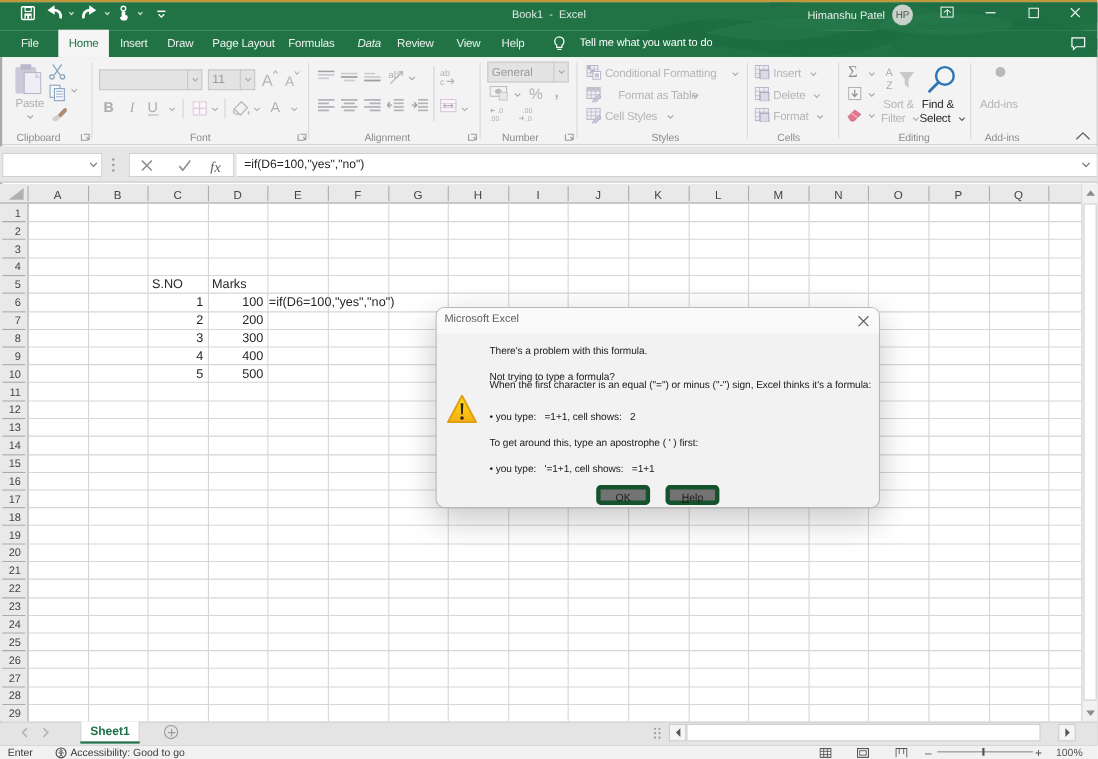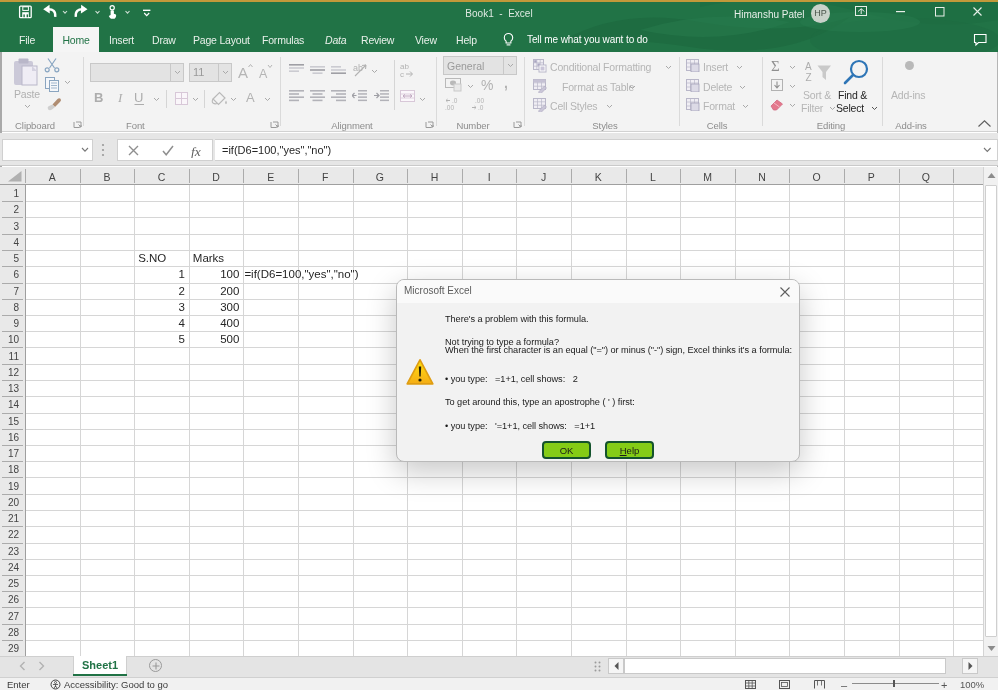--- a/index.html
+++ b/index.html
@@ -25,21 +25,21 @@
 #fbar { left:0; top:133px; width:998px; height:33px; background:#e6e6e6; border-bottom:1px solid #cacaca;}
 .fbox { background:#fff; border:1px solid #d0d0d0; }
 #vscroll { left:983px; top:167px; width:15px; height:489px; background:#f1f1f1; border-left:1px solid #d4d4d4; }
 #hscrollrow { left:0; top:656px; width:998px; height:21px; background:#e4e4e4; border-top:1px solid #cfcfcf; }
 #statusbar { left:0; top:677px; width:998px; height:13px; background:#f1f1f1; border-top:1px solid #d0d0d0; }
 .sbtext { font-size:9.5px; color:#3a3a3a; top:679px; }
 #dlg { left:396px; top:279px; width:404px; height:183px; background:#f2f2f2; border:1px solid #b9b9b9; border-radius:8px; box-shadow:0 10px 30px rgba(0,0,0,0.22); overflow:hidden; }
 #dlghead { left:0; top:0; width:404px; height:23px; background:#fafafa; }
 #dlgtitle { left:7px; top:5px; font-size:10px; color:#5d5d5d; }
 .dtext { font-size:9.2px; color:#1a1a1a; white-space:nowrap; letter-spacing:-0.05px; }
-.dbtn { top:161px; width:49px; height:18px; background:#84cc16; border:2px solid #14532d; border-radius:4px; font-size:9.5px; color:#1a1a1a; text-align:center; line-height:16px; }
+.dbtn { top:161px; width:49px; height:18px; background:#737373; border:4px solid #14532d; border-radius:4px; font-size:9.5px; color:#1a1a1a; text-align:center; line-height:16px; }
 </style>
 </head>
 <body>
 <div id="app">
 <div class="abs" id="goldline"></div>
 <div class="abs" id="titlebar"></div>
 <div class="abs" id="tabrow"></div>
 <svg class="abs" style="left:0;top:2px" width="998" height="50">
  <g fill="#1e6c41">
   <path d="M 560 40 q 60 -35 140 -20 q 90 15 150 -5 q -60 45 -160 30 q -80 -12 -130 -5 Z"></path>
@@ -152,21 +152,21 @@
  <path d="M 2 9 q -1.5 2.5 0 4 q 2 1.5 4 0.5" fill="none" stroke="#b9b9b9" stroke-width="1.1"></path>
  <path d="M 15 10.5 q 1.8 2.6 0 3.8 q -1.8 -1.2 0 -3.8 Z" fill="#b9b9b9"></path>
 </svg>
 <svg class="abs" style="left:230px;top:97px" width="7" height="5">
       <path d="M 1 1 l 2.5 2.5 L 6 1" stroke="#a9a9a9" fill="none" stroke-width="1"></path>
     </svg>
 <text class="abs" style="left:246px;top:90px;font-size:13px;color:#b2b2b2;">A</text>
 <svg class="abs" style="left:264px;top:97px" width="7" height="5">
       <path d="M 1 1 l 2.5 2.5 L 6 1" stroke="#a9a9a9" fill="none" stroke-width="1"></path>
     </svg>
-<div class="abs glabel" style="left:126px;width:80px;color:#8c8c8c;">Font</div>
+<div class="abs glabel" style="left:142px;width:80px;text-align:center;color:#8c8c8c;">Font</div>
 <svg class="abs" style="left:270px;top:121px" width="9" height="9">
       <path d="M 1 1 v 5.5 h 5.5 M 3 1 h 5 v 5 M 5.5 3.5 l 2.5 2.5 m 0 -2 v 2 h -2" stroke="#9a9a9a" fill="none" stroke-width="1"></path>
     </svg>
 <div class="abs gsep" style="left:280px;"></div>
 <svg class="abs" style="left:289px;top:64px" width="16" height="15">
       <rect x="0" y="0.0" width="15" height="1.6" fill="#9f9fa5"></rect>
       <rect x="0" y="3.2" width="15" height="1.6" fill="#cbcbd1"></rect>
       <rect x="0" y="6.4" width="10" height="1.6" fill="#cbcbd1"></rect>
     </svg>
 <svg class="abs" style="left:310px;top:66px" width="16" height="15">

